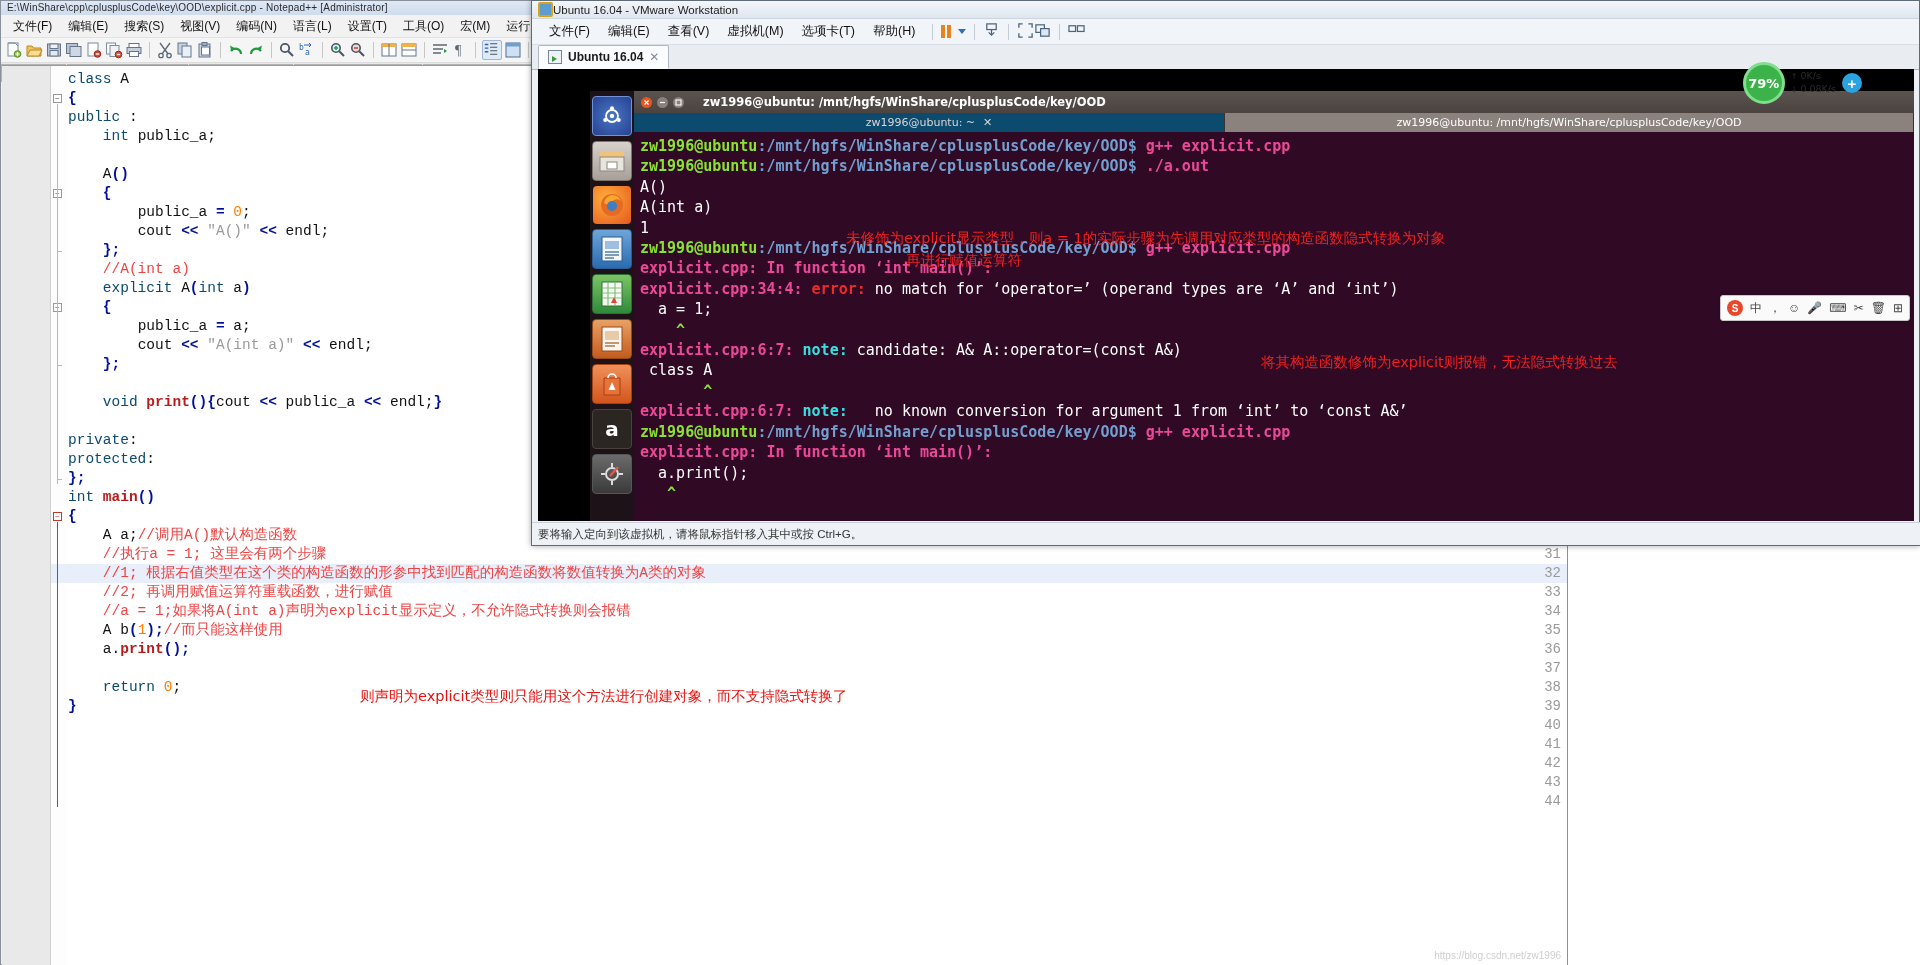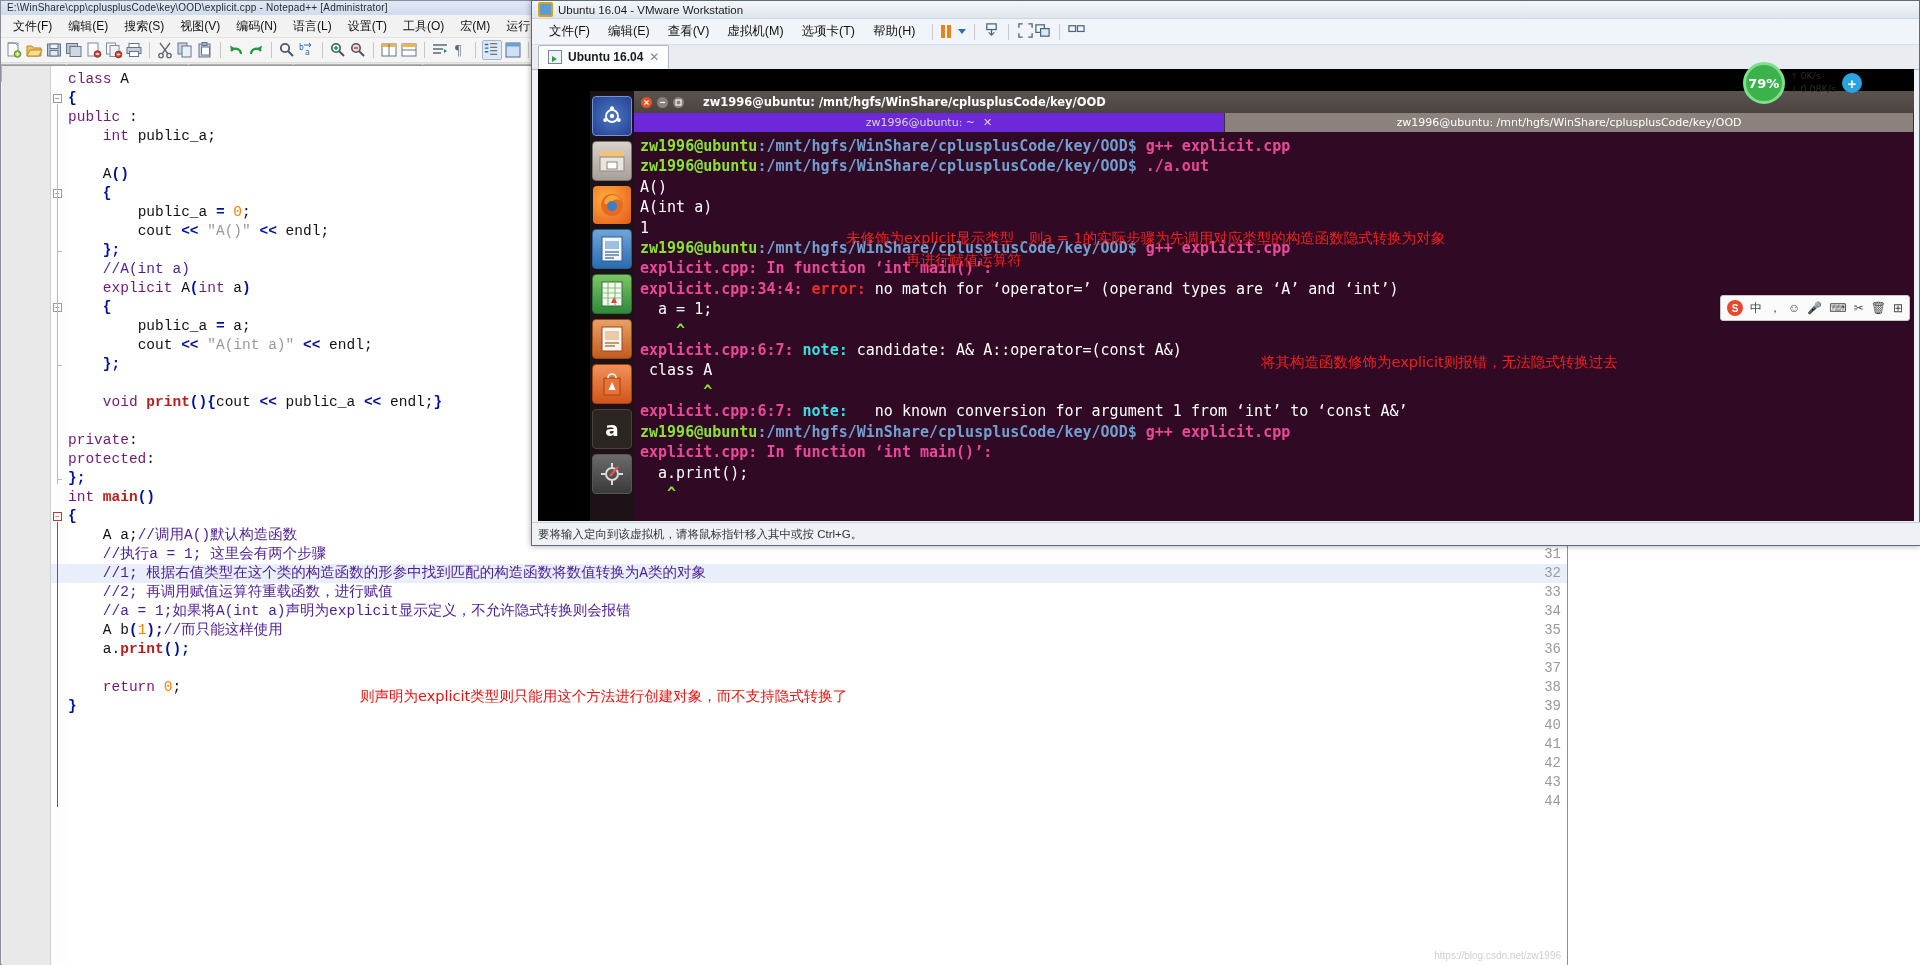--- a/index.html
+++ b/index.html
@@ -38,36 +38,36 @@
   .foldcol{position:absolute;left:49px;top:0;width:16px;height:900px;background:#fdfdfd;}
   .lnum{position:absolute;right:6px;width:40px;text-align:right;color:#9a9a9a;font-size:14px;
         font-family:"Liberation Mono",monospace;}
   .codeline{position:absolute;left:66px;white-space:pre;}
   .hl-line{position:absolute;left:49px;width:1516px;height:19px;background:#e8eefa;}
   .foldbox{position:absolute;width:9px;height:9px;border:1px solid #9a9a9a;background:#fff;
            font-size:8px;line-height:7px;text-align:center;color:#555;box-sizing:border-box;}
   .foldline{position:absolute;width:1px;background:#b9b9b9;}
   .foldline.red{background:#c0392b;width:1px;}
   .foldend{position:absolute;width:5px;height:1px;background:#b9b9b9;}
-  .kw{color:#701a75;}
+  .kw{color:#0c4a6e;}
   .op{color:#00109a;font-weight:bold;}
   .str{color:#9a9a9a;}
   .num{color:#ff8000;}
-  .cmt{color:#4c1d95;}
+  .cmt{color:#ef4444;}
   .pl{color:#111;}
   .fn{color:#b91c1c;font-weight:bold;}
   .redann{color:#e8110f;font-family:"DejaVu Sans",sans-serif;font-size:14.5px;font-weight:500;}
   .watermark{position:absolute;right:6px;bottom:4px;font-size:10px;color:#cfcfcf;
              font-family:"Liberation Sans",sans-serif;}
 
   
   .vmw{position:absolute;left:531px;top:0;width:1389px;height:546px;background:#eef1f5;
        border:1px solid #5e6b7a;box-sizing:border-box;box-shadow:0 0 6px rgba(0,0,0,.35);}
   .vm-title{height:17px;background:linear-gradient(#f3f6fa,#dfe6ef);display:flex;align-items:center;
-            gap:5px;padding:0 6px;font-size:11.5px;color:#1b1b1b;border-bottom:1px solid #cdd5de;}
+            padding:0 6px;font-size:11.5px;color:#1b1b1b;border-bottom:1px solid #cdd5de;}
   .vm-logo{width:11px;height:11px;border:2px solid #d9a21b;background:#5d9ccf;border-radius:2px;flex:none;}
   .vm-menu{height:25px;background:#f1f4f8;display:flex;align-items:center;padding-left:8px;
            font-size:12.5px;color:#111;border-bottom:1px solid #d8dee6;}
   .vm-menu span.mi{padding:2px 9px;white-space:nowrap;}
   .vm-sep{width:1px;height:16px;background:#c3cbd4;margin:0 8px;}
   .pausebtn{display:flex;gap:2px;align-items:center;}
   .pausebar{width:4px;height:13px;background:#e8821e;}
   .caret-dn{width:0;height:0;border-left:4px solid transparent;border-right:4px solid transparent;
             border-top:5px solid #2a6fb8;margin-left:7px;}
   .vm-tabbar{height:24px;background:#e9edf2;display:flex;align-items:flex-end;padding-left:6px;
@@ -87,21 +87,21 @@
   .launcher{position:absolute;left:52px;top:22px;width:44px;height:430px;
             background:rgba(31,20,26,.92);padding-top:2px;}
   .launch-ic{width:38px;height:38px;margin:3px auto 5px auto;border-radius:4px;position:relative;
              display:flex;align-items:center;justify-content:center;font-family:"DejaVu Sans",sans-serif;
              font-size:17px;font-weight:bold;color:#fff;overflow:hidden;}
   .term-window{position:absolute;left:96px;top:22px;width:1280px;height:498px;background:#300a24;}
   .term-tb{height:22px;background:linear-gradient(#5b5350,#4b4340);display:flex;align-items:center;
            padding-left:7px;gap:5px;color:#fff;font-size:11.5px;font-weight:bold;
            font-family:"DejaVu Sans",sans-serif;}
   .wbtn{width:11px;height:11px;border-radius:50%;flex:none;}
-  .term-tabs{height:19px;background:#6d28d9;display:flex;align-items:stretch;
+  .term-tabs{height:19px;background:#0c4a6e;display:flex;align-items:stretch;
              font-family:"DejaVu Sans",sans-serif;font-size:11px;}
   .tterm-tab{display:flex;align-items:center;justify-content:center;gap:8px;color:#dcd6d4;
              padding:0 10px;border-right:1px solid #3a3330;}
   .tterm-tab.act{background:#8b827e;color:#fff;}
   .term-body{position:relative;background:#300a24;height:389px;overflow:hidden;
              font-family:"DejaVu Sans Mono","Liberation Mono",monospace;font-size:15px;line-height:20.4px;
              padding:4px 0 0 6px;color:#fff;font-weight:bold;}
   .tl{white-space:pre;}
   .t-user{color:#8ae234;}
   .t-path{color:#729fcf;}

